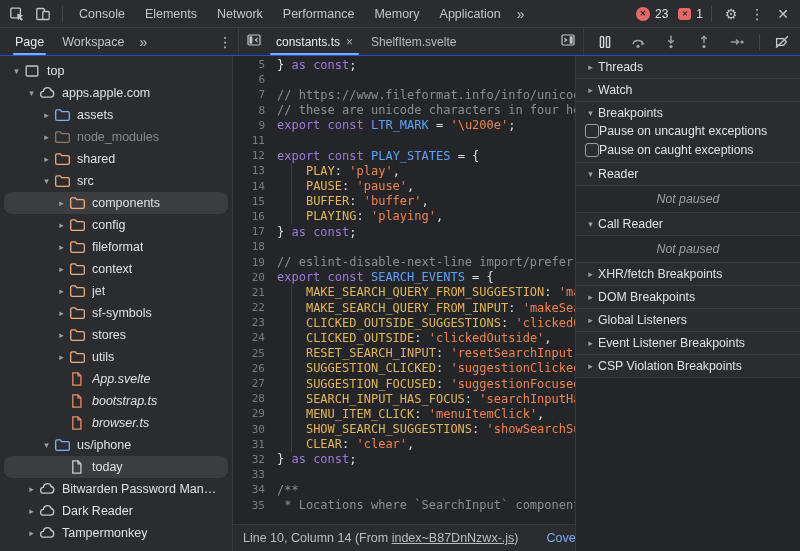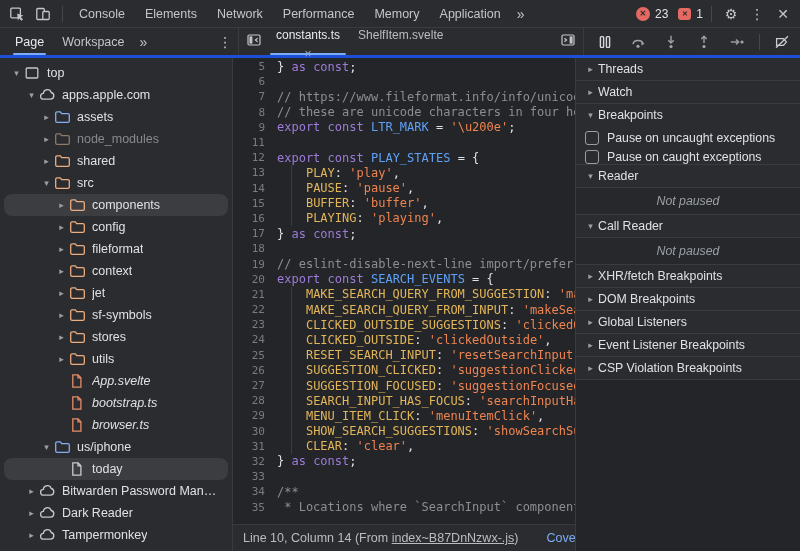--- a/index.html
+++ b/index.html
@@ -17,26 +17,26 @@
   .ptab.active .underline{position:absolute;left:7px;right:7px;bottom:0;height:2px;border-radius:2px;background:#7cacf8;}
   .more-glyph{font-size:14px;color:#c3c6c9;padding:0 6px;}
   .tb-spacer{flex:1;}
   .badge-group{display:flex;align-items:center;gap:5px;margin-right:2px;}
   .err-circ{width:14px;height:14px;border-radius:50%;background:#e46962;color:#2b2c2f;font-size:8px;font-weight:bold;display:flex;align-items:center;justify-content:center;}
   .iss-sq{width:13px;height:12px;border-radius:3px;background:#e46962;color:#2b2c2f;font-size:7px;font-weight:bold;display:flex;align-items:center;justify-content:center;}
   .badge-count{font-size:12px;color:#dfe1e4;}
   .glyph{font-size:14px;color:#c3c6c9;}
 
   
-  .row2{height:27px;flex:none;display:flex;align-items:stretch;border-bottom:3px solid #1d4ed8;background:#2b2c2f;}
+  .row2{height:27px;flex:none;display:flex;align-items:stretch;border-bottom:1px solid #1d4ed8;background:#2b2c2f;}
   .nav-header{width:232px;flex:none;display:flex;align-items:center;border-right:1px solid #3a3b3f;padding-left:6px;}
   .nav-header .ptab{padding:0 9px;}
   .nav-header .ptab.active{color:#e8eaed;}
   .tabstrip{width:342px;flex:none;display:flex;align-items:stretch;border-right:1px solid #3a3b3f;padding-left:2px;}
-  .ftab{position:relative;display:flex;align-items:center;gap:6px;padding:0 9px;font-size:12px;color:#b9bdc1;flex-direction:column;}
+  .ftab{position:relative;display:flex;align-items:center;gap:6px;padding:0 9px;font-size:12px;color:#b9bdc1;}
   .ftab.active{color:#e8eaed;}
   .ftab.active .underline{position:absolute;left:3px;right:3px;bottom:0;height:2px;border-radius:2px;background:#7cacf8;}
   .tab-close{color:#a7abaf;font-size:12px;line-height:1;}
   .dbg-toolbar{flex:1;display:flex;align-items:center;gap:7px;padding-left:8px;}
 
   
   .main{flex:1;display:flex;min-height:0;}
 
   
   .navigator{width:232px;flex:none;border-right:1px solid #3a3b3f;background:#2b2c2f;padding-top:4px;overflow:hidden;}
@@ -66,21 +66,21 @@
     display:flex;align-items:center;padding-left:10px;font-size:12.5px;color:#b9bdc1;white-space:nowrap;overflow:hidden;}
   .statusbar a{color:#b9bdc1;text-decoration:underline;}
   .cov{color:#7cacf8;margin-left:28px;}
 
   
   .sidebar{flex:1;display:flex;flex-direction:column;background:#242528;min-width:0;}
   .sb-h{height:22px;flex:none;display:flex;align-items:center;background:#2b2c2f;border-top:1px solid #3a3b3f;padding-left:7px;}
   .sb-h.first{border-top:none;}
   .sb-h .arrow{width:15px;}
   .sb-label{font-size:12.3px;color:#dfe1e4;}
-  .sb-cb{height:19px;flex:none;display:flex;align-items:flex-end;background:#2b2c2f;padding-left:9px;gap:8px;}
+  .sb-cb{height:19px;flex:none;display:flex;align-items:flex-start;background:#2b2c2f;padding-left:9px;}
   .cbox{width:12px;height:12px;border:1.5px solid #9b9ea3;border-radius:3px;flex:none;background:transparent;}
   .sb-np{height:26px;flex:none;display:flex;align-items:center;justify-content:center;background:#27282b;
     border-top:1px solid #3a3b3f;color:#9aa0a6;font-size:12.3px;font-style:italic;}
   .sb-fill{flex:1;background:#242528;border-top:1px solid #3a3b3f;}
 </style>
 </head>
 <body>
 
 <div class="devtools">
 

